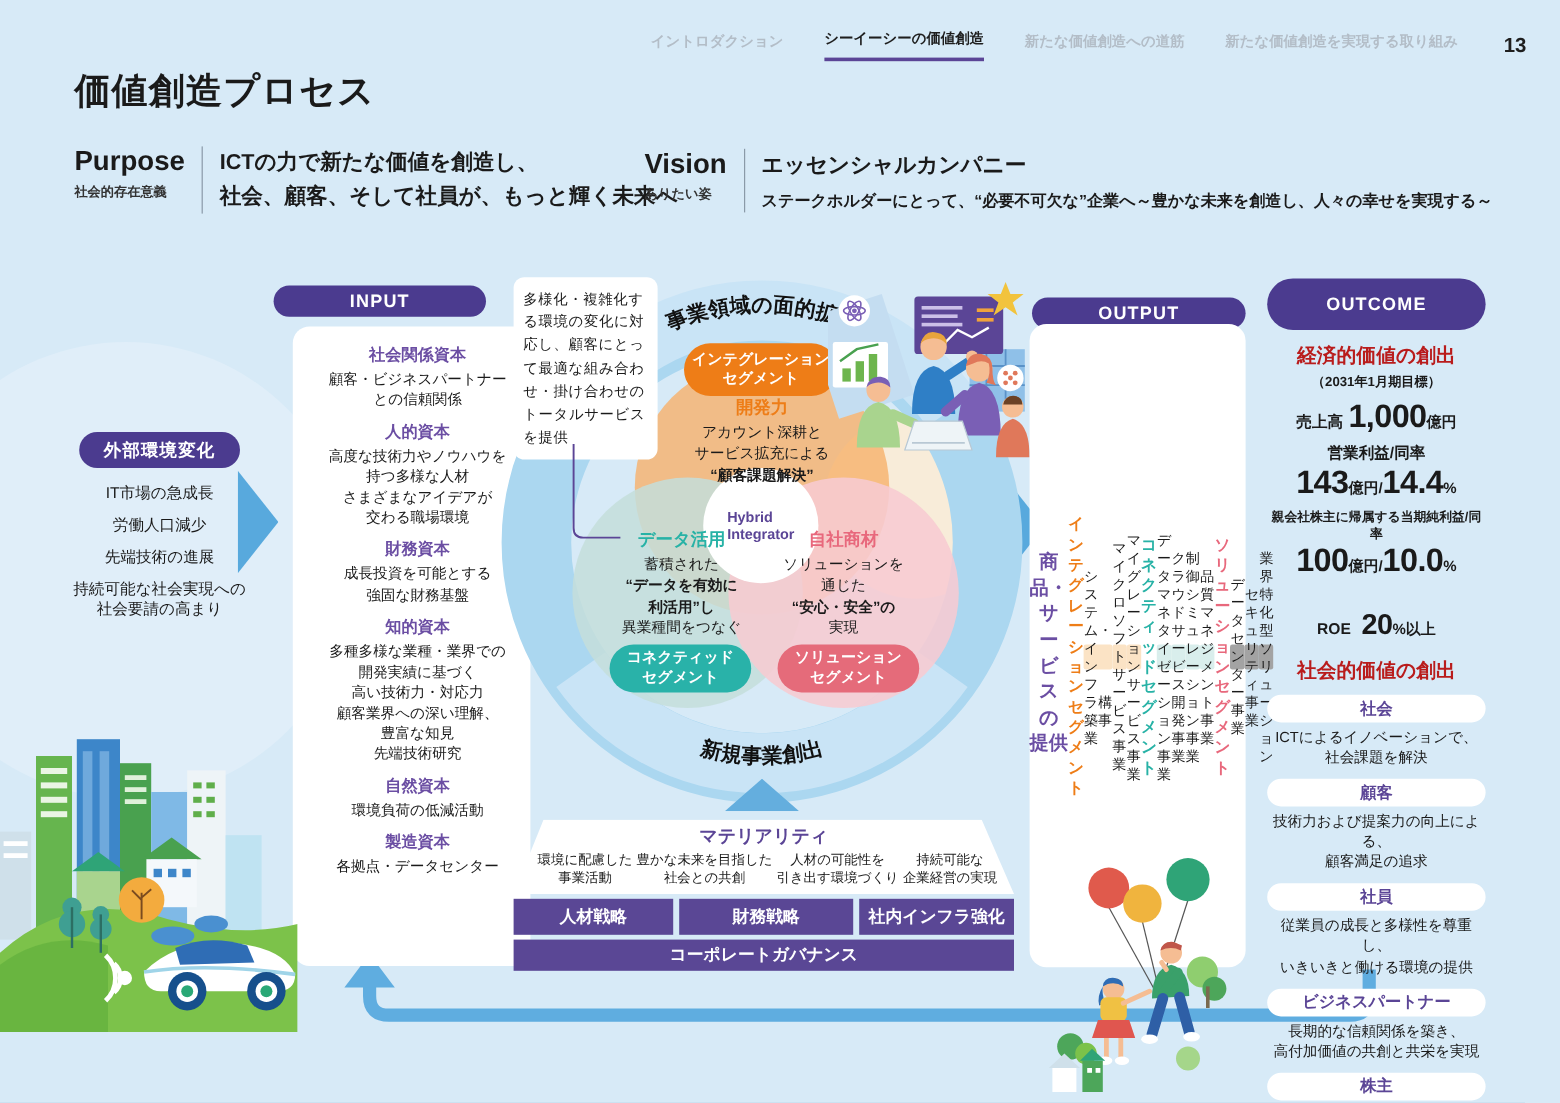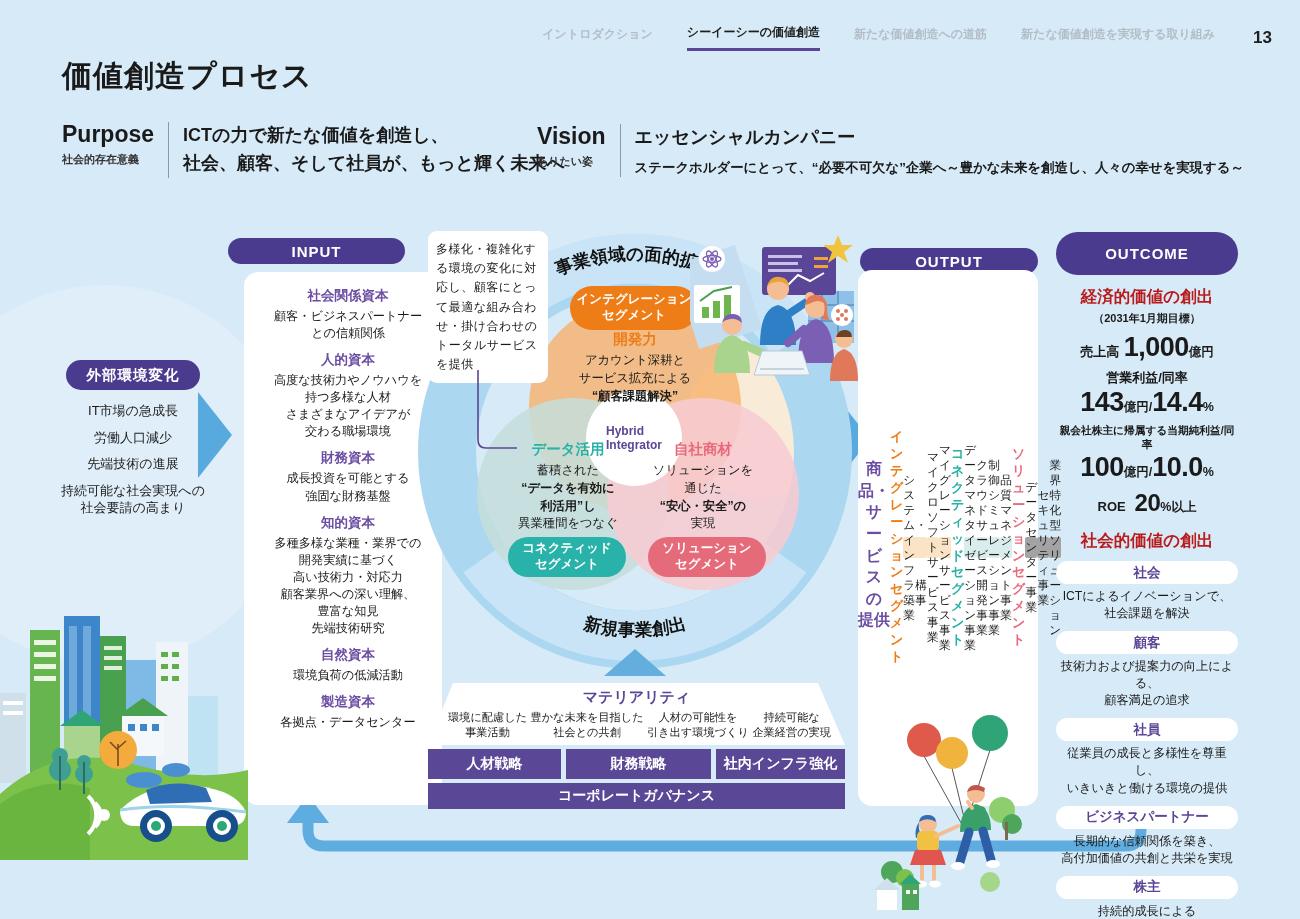--- a/index.html
+++ b/index.html
@@ -284,21 +284,21 @@
       <span class="v">1,000</span><span class="u">億円</span>
     </div>
     <div class="kpi">
       <div class="l">営業利益/同率</div>
       <span class="v">143</span><span class="u">億円/</span><span class="v">14.4</span><span class="u">%</span>
     </div>
     <div class="kpi">
       <div style="font-size:10.7px;font-weight:bold;">親会社株主に帰属する当期純利益/同率</div>
       <span class="v">100</span><span class="u">億円/</span><span class="v">10.0</span><span class="u">%</span>
     </div>
-    <div class="kpi" style="margin-top:6px;">
+    <div class="kpi" style="margin-top:24px;">
       <span class="l">ROE</span>&nbsp;
       <span class="v" style="font-size:24px;">20</span><span class="u">%以上</span>
     </div>
     <div class="oc-head" style="margin-top:13px;">社会的価値の創出</div>
     <div class="stake-pill">社会</div>
     <div class="stake-desc preline">ICTによるイノベーションで、
 社会課題を解決</div>
     <div class="stake-pill">顧客</div>
     <div class="stake-desc preline">技術力および提案力の向上による、
 顧客満足の追求</div>

